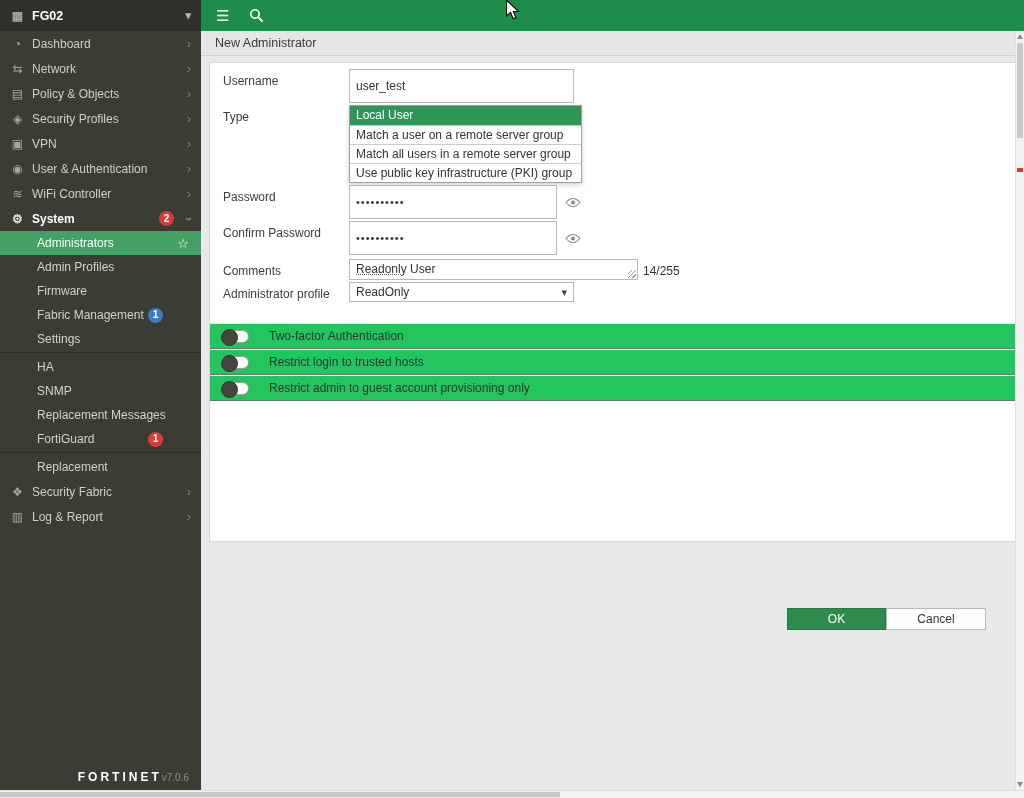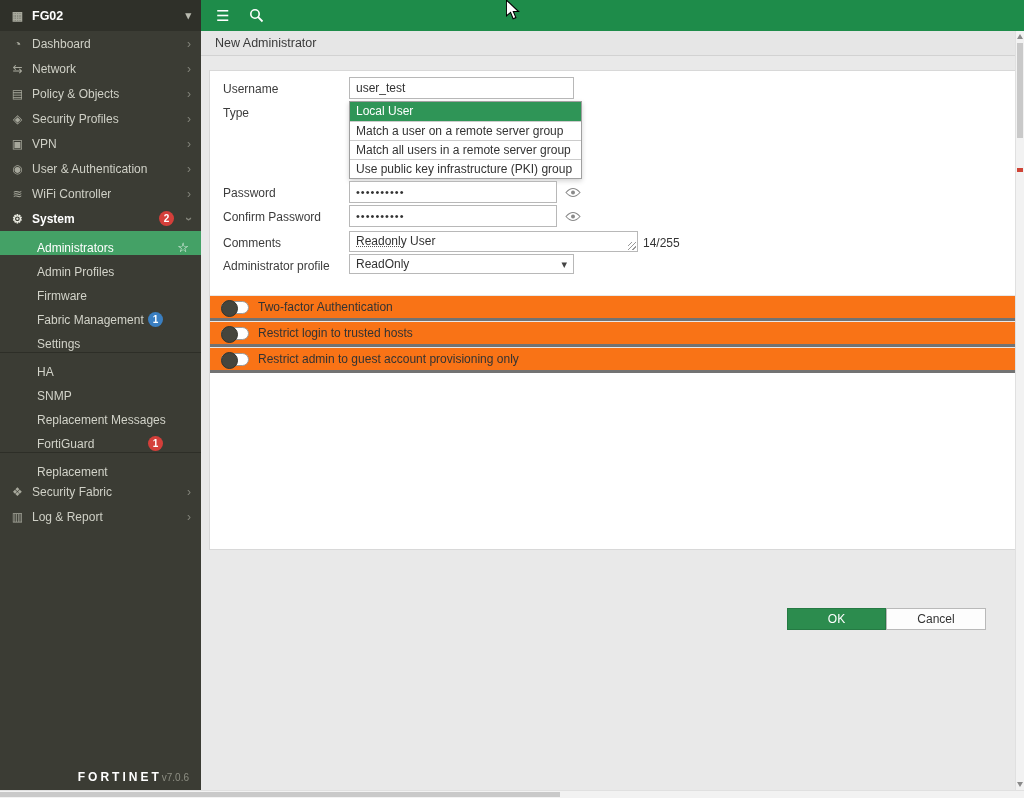--- a/index.html
+++ b/index.html
@@ -10,58 +10,58 @@
   .sidebar{position:absolute;left:0;top:0;width:201px;height:790px;background:#3b3c34;color:#cfd0c6;z-index:5}
   .sb-header{height:31px;background:#2f3029;display:flex;align-items:center;gap:7px;padding:0 10px;color:#fff;font-weight:bold;font-size:12.5px;cursor:pointer}
   .sb-header .caret{margin-left:auto;color:#b9baaf;font-size:11px}
   .nav-item{height:25px;display:flex;align-items:center;gap:7px;padding:0 10px;cursor:pointer;white-space:nowrap}
   .nav-icon{width:15px;text-align:center;color:#a7a89c;font-size:12px;flex:0 0 15px}
   .nav-label{overflow:hidden;text-overflow:ellipsis}
   .chev{margin-left:auto;color:#83847a;font-size:12px}
   .chev.down{transform:rotate(90deg);display:inline-block}
   .nav-item.bold{color:#fff;font-weight:bold}
   .nav-item.bold .nav-icon{color:#e8e9df}
-  .sub-item{height:24px;display:flex;align-items:flex-end;padding:0 10px 0 37px;cursor:pointer;white-space:nowrap;color:#d2d3c9}
+  .sub-item{height:24px;display:flex;align-items:center;padding:0 10px 0 37px;cursor:pointer;white-space:nowrap;color:#d2d3c9}
   .sub-item.active{background:#44a166;color:#fff}
   .sub-item .star{margin-left:auto;margin-right:2px;color:#fff;font-size:13px}
   .badge{min-width:15px;height:15px;border-radius:8px;color:#fff;font-size:10px;font-weight:bold;display:inline-flex;align-items:center;justify-content:center;padding:0 4px;line-height:1}
   .badge.red{background:#d43f3a}
   .badge.blue{background:#3a7fc1}
   .nav-item .badge{margin-left:auto}
   .nav-item .badge + .chev{margin-left:6px}
   .sub-item .badge{margin-left:auto;margin-right:28px}
   .sub-divider{height:2px;border-top:1px solid #2d2e27;margin:1px 0}
   .sb-footer{position:absolute;bottom:6px;left:10px;right:12px;display:flex;justify-content:flex-end;align-items:baseline}
   .logo{color:#fff;font-weight:bold;letter-spacing:3px;font-size:12px}
   .version{color:#8d8e83;font-size:10px}
 
   
   .topbar{position:absolute;left:201px;top:0;width:823px;height:31px;background:#1e8c4a;display:flex;align-items:center;gap:20px;padding:0 15px;color:#fff}
   .hamburger{font-size:15px;cursor:pointer}
   .search-btn{display:flex;align-items:center;cursor:pointer}
   .breadcrumb{position:absolute;left:201px;top:31px;width:823px;height:25px;background:#e6e6e6;border-bottom:1px solid #d2d2d2;display:flex;align-items:center;padding:0 14px;color:#3a3a3a;font-size:12.5px}
 
   
-  .card{position:absolute;left:209px;top:70px;width:814px;height:480px;background:#fff;border:1px solid #d8d8d8;padding-top:6px}
+  .card{position:absolute;left:209px;top:62px;width:814px;height:480px;background:#fff;border:1px solid #d8d8d8;padding-top:6px}
   .frow{display:flex;margin:0 0 2px 13px}
   .flabel{width:126px;flex:0 0 126px;padding-top:5px;color:#3c3c3c}
-  .tinput{width:225px;height:22px;border:1px solid #b8b8b8;padding:4px 6px;font-family:"Liberation Sans",sans-serif;font-size:12px;color:#333;background:#fff}
+  .tinput{width:225px;height:22px;border:1px solid #b8b8b8;padding:16px 6px;font-family:"Liberation Sans",sans-serif;font-size:12px;color:#333;background:#fff}
   .pwd{width:208px;letter-spacing:1px;font-size:11px}
   .eye{margin-left:8px;align-self:center;cursor:pointer;display:flex}
   .listbox{width:233px;border:1px solid #a0a0a0;background:#fff;box-shadow:0 2px 5px rgba(0,0,0,.18)}
   .opt{height:19px;line-height:18px;padding:0 6px;border-top:1px solid #ccc;cursor:pointer;white-space:nowrap}
   .opt:first-child{border-top:none}
   .opt.selected{background:#2f9557;color:#fff}
   .comments-box{width:289px;height:21px;border:1px solid #b8b8b8;padding:2px 6px 0;position:relative;background:#fff;overflow:hidden;white-space:nowrap}
   .comments-box .grip{position:absolute;right:1px;bottom:1px;width:8px;height:8px;background:repeating-linear-gradient(315deg,transparent 0 2px,#999 2px 3px)}
   .misspell{text-decoration:underline dotted 1px #555}
   .counter{align-self:flex-end;margin-left:5px;padding-bottom:2px;color:#333}
   .select{width:225px;height:20px;border:1px solid #b8b8b8;display:flex;align-items:center;padding:0 6px;background:#fff;cursor:pointer}
   .select .dd{margin-left:auto;color:#444;font-size:11px}
-  .band{height:26px;background:#f97316;border-top:1px solid #e8e8e8;border-bottom:3px solid #737373;display:flex;align-items:center;gap:9px;padding-left:11px;color:#333}
+  .band{height:26px;background:#22c55e;border-top:1px solid #e8e8e8;border-bottom:1px solid #737373;display:flex;align-items:center;gap:20px;padding-left:11px;color:#333}
   .band.first{margin-top:21px}
   .band + .band{}
   .toggle{width:28px;height:13px;border:1px solid #9b9b9b;border-radius:7px;background:#fff;position:relative;cursor:pointer;flex:0 0 28px}
   .toggle::after{content:"";position:absolute;left:-1px;top:-2px;width:15px;height:15px;border-radius:50%;background:#45453d;border:1px solid #33332c}
 
   
   .actions{position:absolute;left:787px;top:608px;display:flex;gap:0}
   .btn{height:22px;font-family:"Liberation Sans",sans-serif;font-size:12px;cursor:pointer}
   .btn.ok{width:99px;background:#2c8c4e;color:#fff;border:1px solid #257a43}
   .btn.cancel{width:100px;background:#fdfdfd;color:#333;border:1px solid #b9b9b9}

